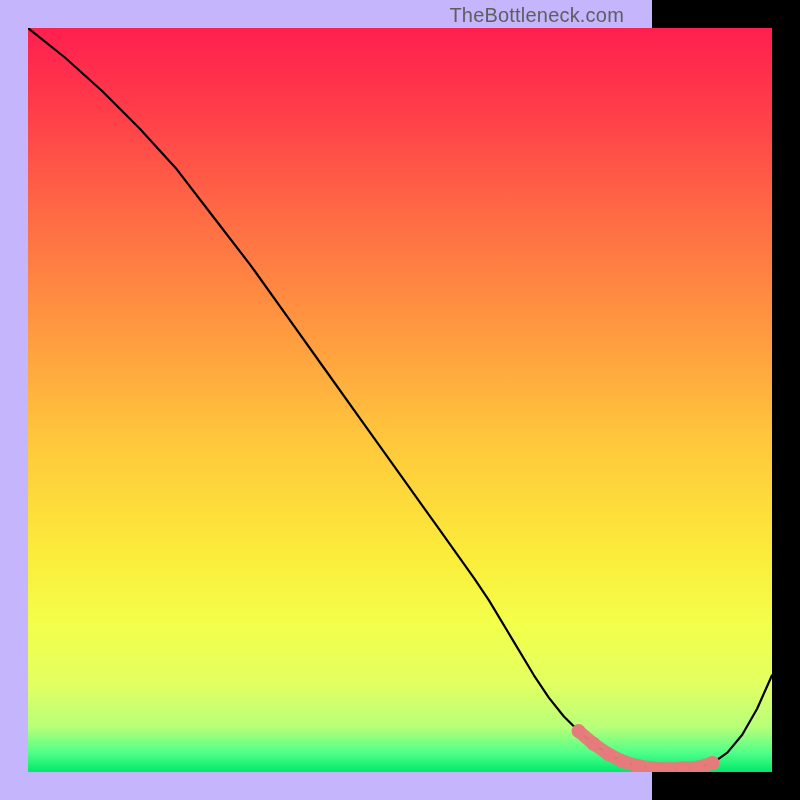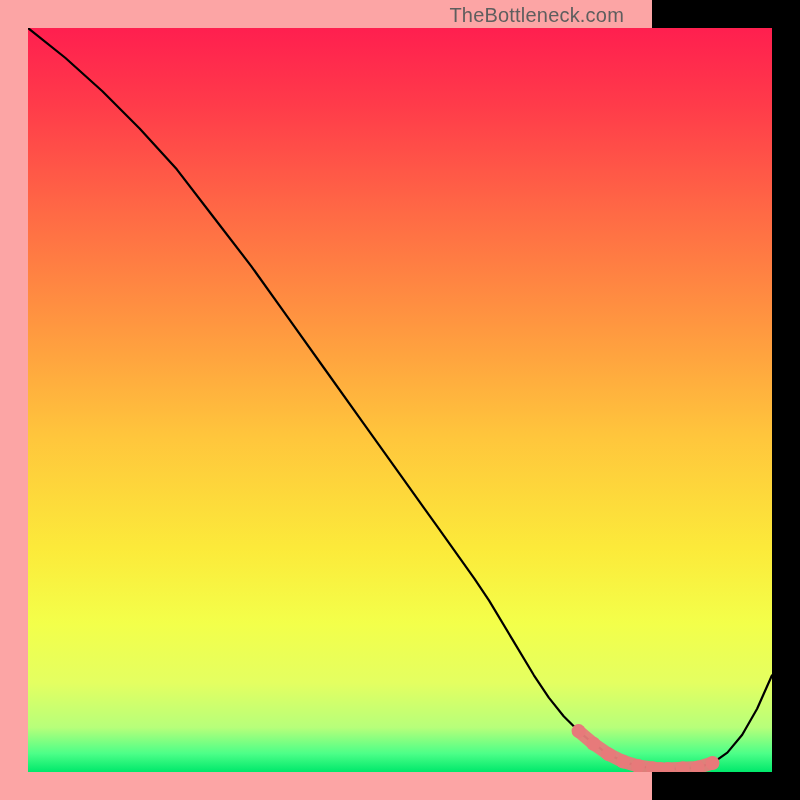--- a/index.html
+++ b/index.html
@@ -10,21 +10,21 @@
     background: #000;
     overflow: hidden;
     font-family: Arial, Helvetica, sans-serif;
   }
   .frame {
     position: absolute;
     top: 0;
     left: 0;
     width: 652px;
     height: 800px;
-    background: #fca5a5;
+    background: #c4b5fd;
   }
   .plot {
     position: absolute;
     top: 28px;
     left: 28px;
     width: 744px;
     height: 744px;
     overflow: hidden;
   }
   .watermark {

